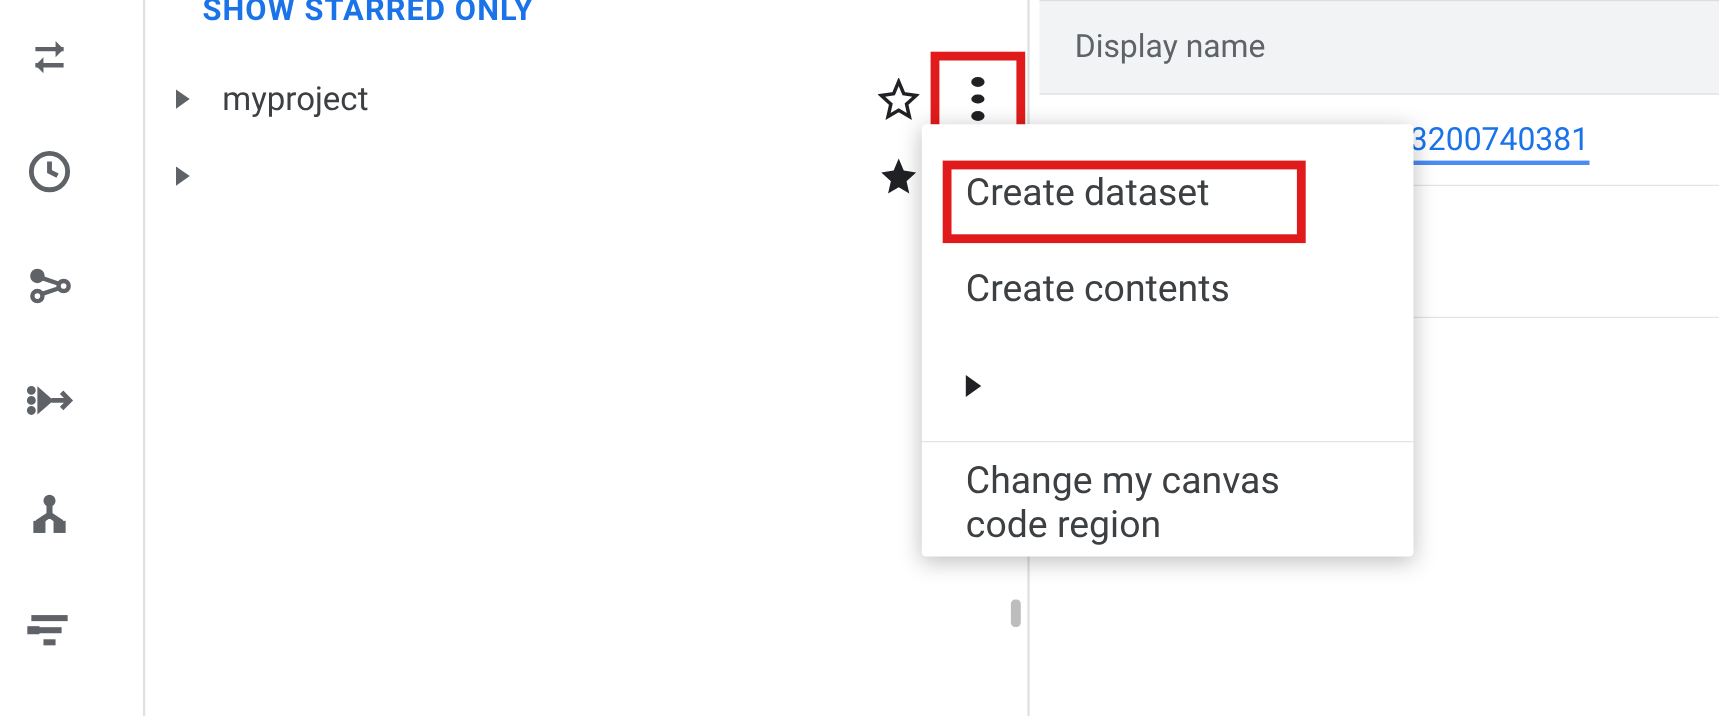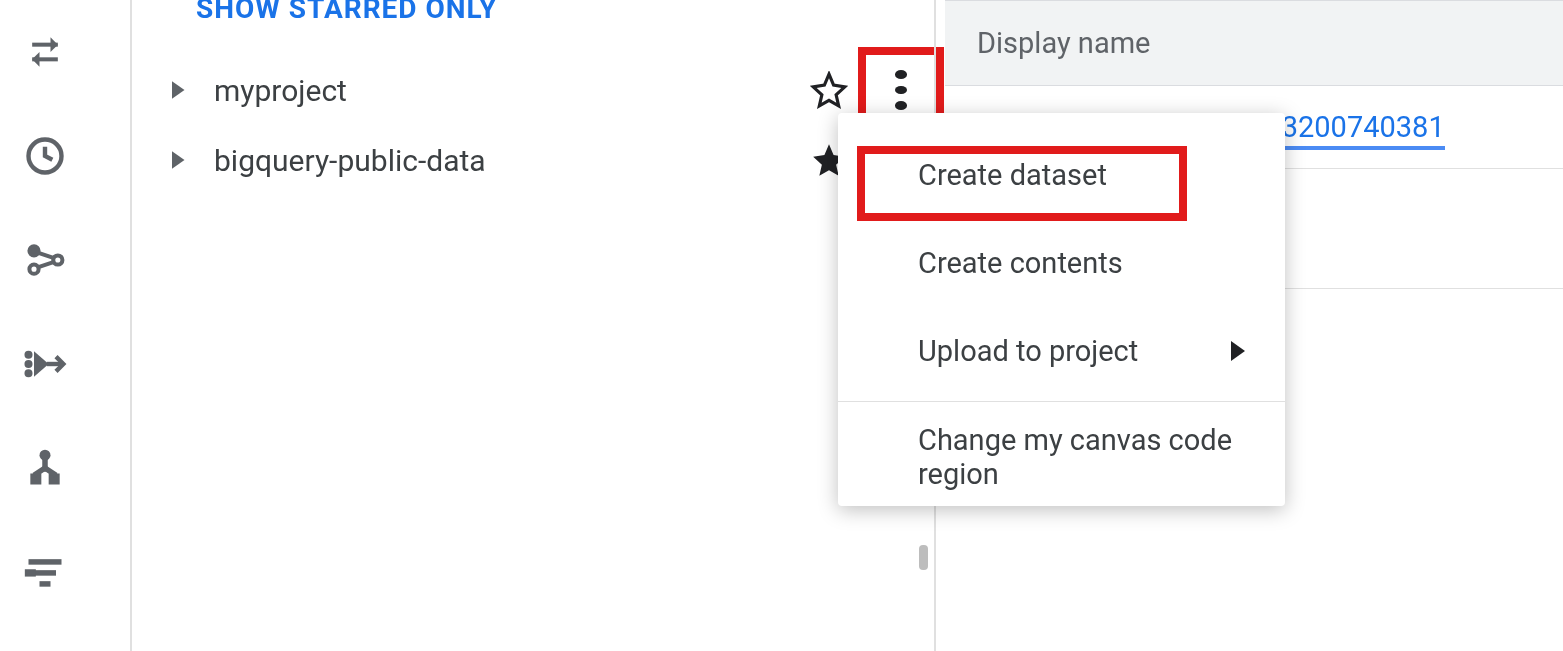--- a/index.html
+++ b/index.html
@@ -36,21 +36,20 @@
   height: 100%;
   background: #e0e0e0;
 }
 .divider.left { left: 130px; }
 .divider.right { left: 934px; }
 .explorer {
   position: absolute;
   left: 132px;
   top: 0;
   width: 800px;
-  margin-left: 12px;
 }
 .show-starred {
   color: #1a73e8;
   font-weight: 700;
   font-size: 28px;
   letter-spacing: 1px;
   padding-left: 52px;
   margin-top: -8px;
   white-space: nowrap;
   overflow: hidden;
@@ -95,25 +94,24 @@
   background: #fff;
   box-shadow: 0 4px 20px rgba(0,0,0,0.25);
   border-radius: 4px;
   padding: 18px 0 0 0;
 }
 .context-menu .mi {
   height: 88px;
   display: flex;
   align-items: center;
   padding: 0 40px;
-  font-size: 29px;
+  font-size: 34px;
   color: #3c4043;
   cursor: pointer;
   position: relative;
-  margin-left: 40px;
 }
 .context-menu .mi .mi-label { flex: 1; }
 .context-menu .mi .submenu-arrow {
   width: 0; height: 0;
   border-top: 10px solid transparent;
   border-bottom: 10px solid transparent;
   border-left: 14px solid #202124;
 }
 .context-menu .sep {
   height: 1px;
@@ -249,21 +247,20 @@
       </span>
     </span>
   </div>
 
   <div class="tree-row">
     <span class="chevron">
       <svg viewBox="0 0 24 24" fill="#5f6368">
           <path d="M8 5l10 7-10 7z"></path>
         </svg>
     </span>
-    <span class="label">bigquery-public-data</span>
     <span class="spacer"></span>
     <span class="star">
       <svg viewBox="0 0 24 24" fill="#202124">
           <path d="M12 2l2.9 6.9L22 10l-5.5 5 1.6 7L12 18.5 5.9 22l1.6-7L2 10l7.1-1.1L12 2z"></path>
         </svg>
     </span>
     <span class="more-cell">
       <span class="more-btn" style="visibility:hidden;">
         <span class="dot"></span>
           <span class="dot"></span>
@@ -284,21 +281,20 @@
 </div>
 
 <div class="context-menu">
   <div class="mi">
     <span class="mi-label">Create dataset</span>
   </div>
   <div class="mi">
     <span class="mi-label">Create contents</span>
   </div>
   <div class="mi">
-    <span class="mi-label">Upload to project</span>
     <span class="submenu-arrow"></span>
   </div>
   <div class="sep"></div>
   <div class="mi" style="height:98px;">
     <span class="mi-label">Change my canvas code region</span>
   </div>
 </div>
 
 <div class="mi-highlight"></div>
 

